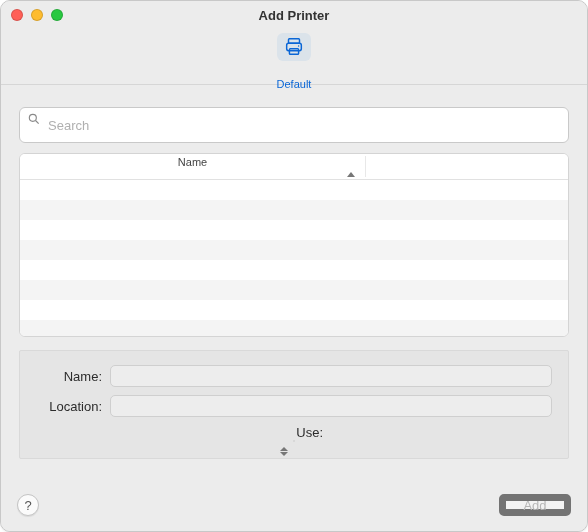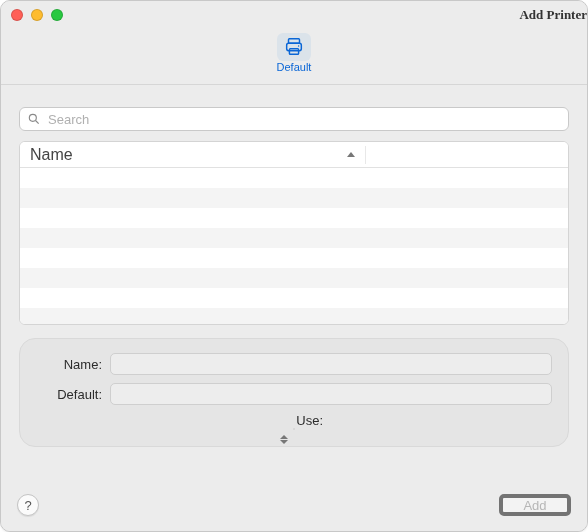--- a/index.html
+++ b/index.html
@@ -18,23 +18,22 @@
     background: #ececec;
     box-shadow: 0 1px 2px rgba(0,0,0,0.08);
     display: flex;
     flex-direction: column;
   }
   .titlebar {
     position: relative;
     height: 28px;
     display: flex;
     align-items: center;
-    justify-content: flex-end;
+    justify-content: center;
     background: #ececec;
-    font-family: Liberation Serif, serif;
   }
   .traffic {
     position: absolute;
     left: 10px;
     top: 8px;
     display: flex;
     gap: 8px;
   }
   .dot {
     width: 12px; height: 12px; border-radius: 50%;
@@ -68,38 +67,38 @@
     border-radius: 6px;
   }
   .tool-item .icon-wrap {
     width: 34px; height: 28px;
     display: flex; align-items: center; justify-content: center;
     border-radius: 6px;
   }
   .tool-item.selected .icon-wrap {
     background: #dbe3ea;
   }
-  .tool-item.selected { color: #0a66d6; }
+  .tool-item.selected { color: #0a66d6; gap: 17px; }
   .tool-item svg { width: 22px; height: 22px; }
   .tool-item.selected svg { stroke: #0a66d6; fill: none; }
   .tool-item:not(.selected) svg { stroke: #555; fill: none; }
 
   .content {
     flex: 1;
     padding: 22px 18px 14px 18px;
     display: flex;
     flex-direction: column;
   }
   .search {
     position: relative;
     margin-bottom: 10px;
   }
   .search input {
     width: 100%;
-    height: 24px;
+    height: 36px;
     border: 1px solid #c9c9c9;
     border-radius: 6px;
     background: #fff;
     padding: 0 8px 0 28px;
     font-size: 13px;
     color: #333;
     outline: none;
   }
   .search svg {
     position: absolute;
@@ -120,47 +119,48 @@
     flex-direction: column;
   }
   .thead {
     display: flex;
     height: 26px;
     align-items: center;
     border-bottom: 1px solid #e1e1e1;
     background: #fff;
   }
   .th {
-    font-size: 16px;
+    font-size: 11px;
     color: #444;
     padding: 0 10px;
     display: flex;
     align-items: center;
     gap: 4px;
+    flex-direction: column;
   }
   .th.name { flex: 0 0 346px; border-right: 1px solid #e8e8e8; }
   .th.kind { flex: 1; }
   .sort-caret {
     width: 0; height: 0;
     border-left: 4px solid transparent;
     border-right: 4px solid transparent;
     border-bottom: 5px solid #777;
     margin-left: auto;
   }
   .tbody { flex: 1; overflow: hidden; }
   .row {
     height: 20px;
   }
   .row:nth-child(odd) { background: #fff; }
   .row:nth-child(even) { background: #f4f4f4; }
 
   .form-panel {
     margin-top: 13px;
     border: 1px solid #d9d9d9;
-    border-radius: 16px;
+    border-radius: 2px;
     background: #e5e5e5;
     padding: 14px 16px 16px 16px;
   }
   .form-row {
     display: flex;
     align-items: center;
     margin-bottom: 8px;
   }
   .form-row:last-child { margin-bottom: 0; flex-direction: column; }
   .form-label {
@@ -224,21 +224,21 @@
     justify-content: center;
     font-size: 13px;
     color: #555;
     box-shadow: 0 1px 1px rgba(0,0,0,0.08);
     cursor: default;
   }
   .spacer { flex: 1; }
   .add-btn {
     width: 72px;
     height: 22px;
-    border: 4px solid #737373;
+    border: 7px solid #737373;
     border-radius: 5px;
     background: #f3f3f3;
     color: #b6b6b6;
     font-size: 13px;
     display: flex;
     align-items: center;
     justify-content: center;
     cursor: default;
   }
 </style>
@@ -298,21 +298,21 @@
         <div class="row"></div>
       </div>
     </div>
 
     <div class="form-panel">
       <div class="form-row">
         <div class="form-label">Name:</div>
         <input class="form-input" type="text" disabled="" value="" style="">
       </div>
       <div class="form-row">
-        <div class="form-label">Default:</div>
+        <div class="form-label">Location:</div>
         <input class="form-input" type="text" disabled="" value="" style="">
       </div>
       <div class="form-row">
         <div class="form-label">Use:</div>
         <div class="form-select">
           <div class="stepper">
             <div class="up"></div>
             <div class="down"></div>
           </div>
         </div>

